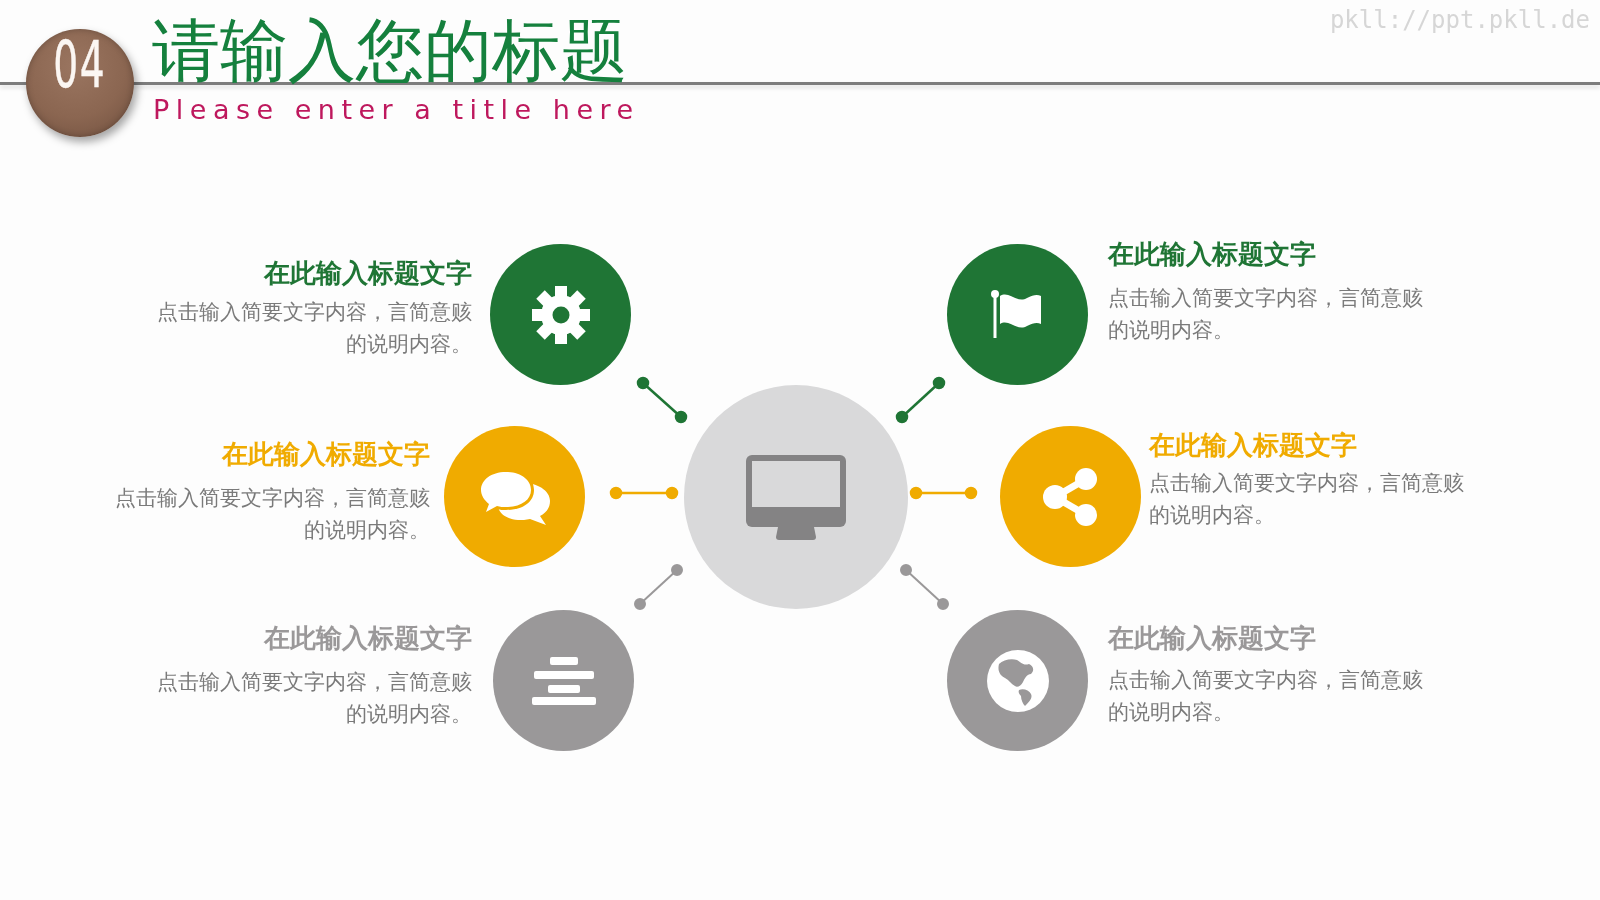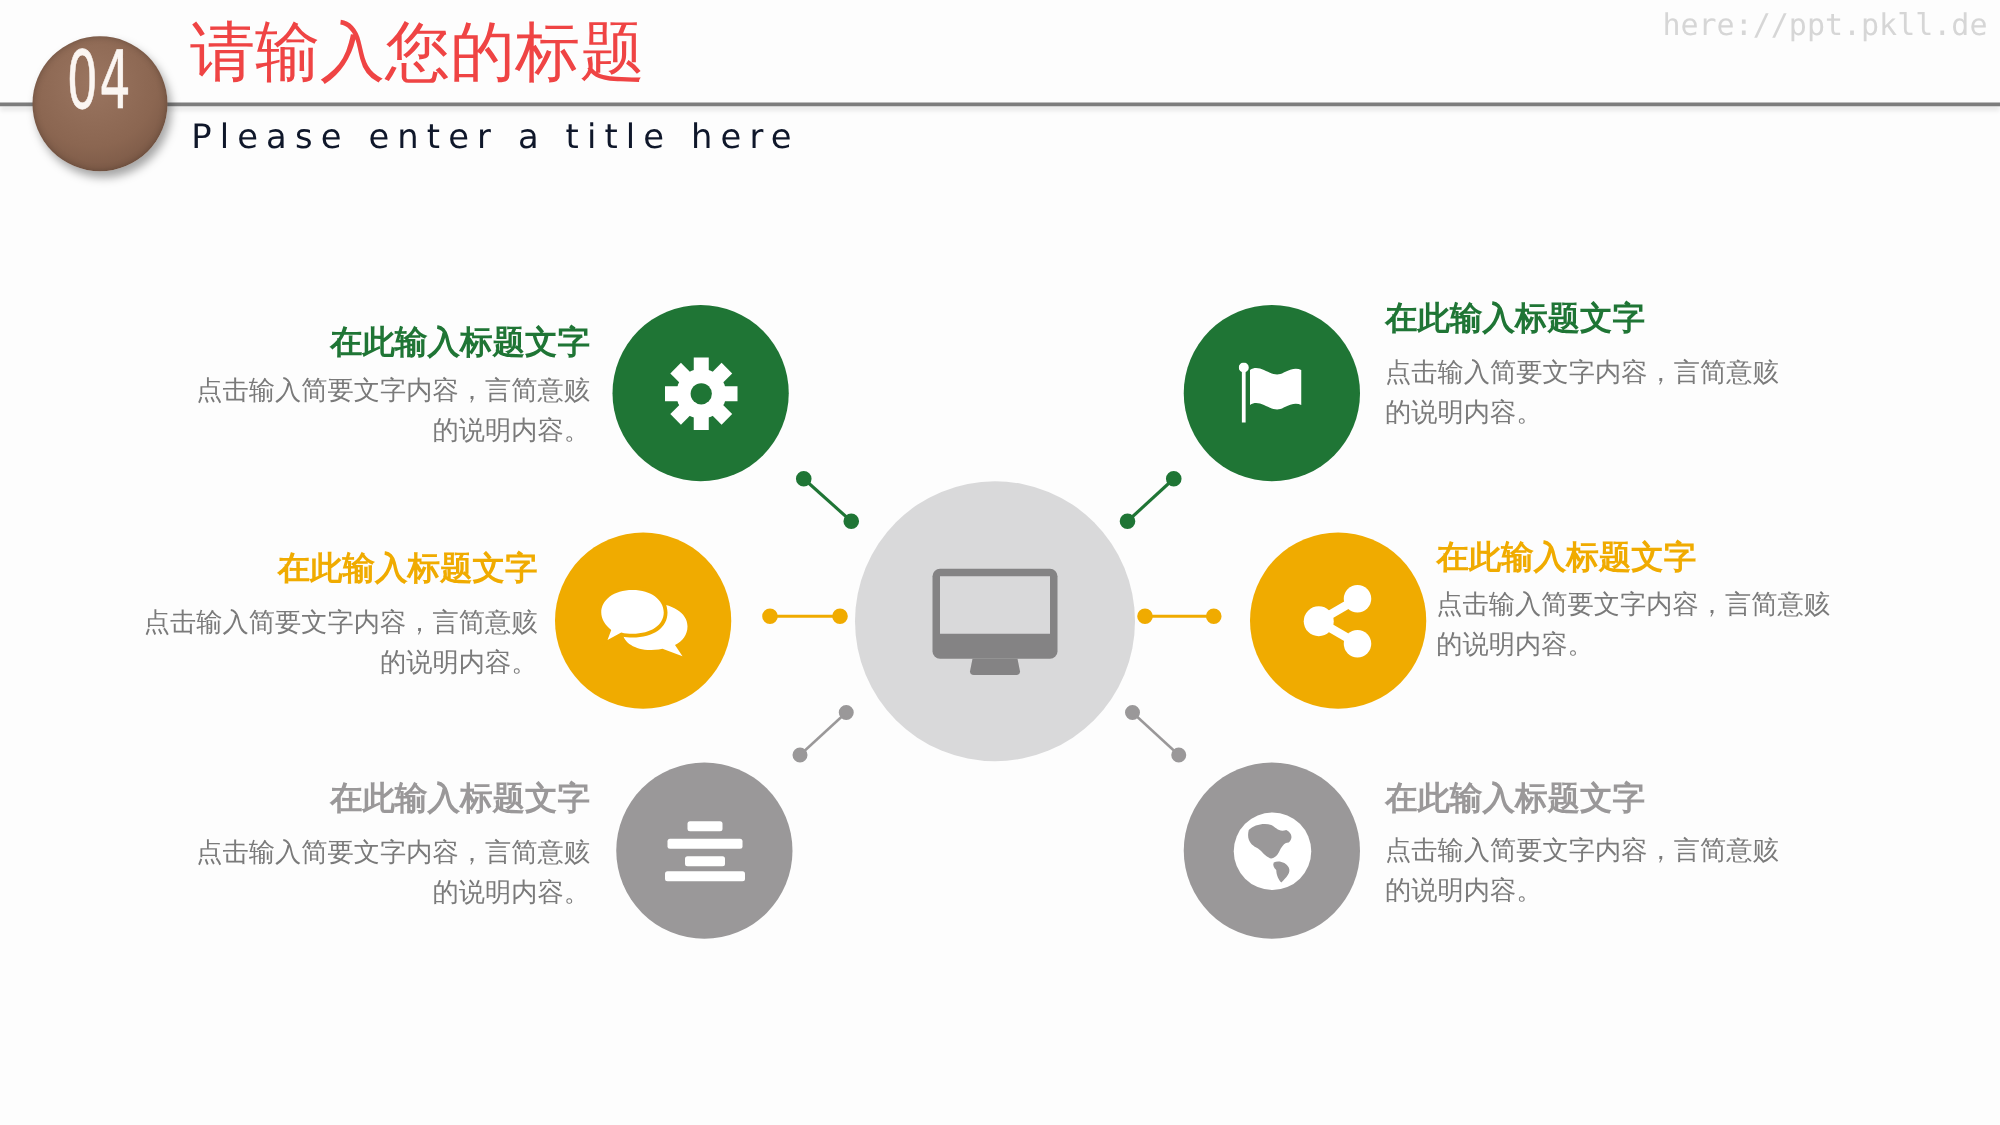--- a/index.html
+++ b/index.html
@@ -23,45 +23,45 @@
     box-shadow: 3px 5px 8px rgba(0,0,0,0.35), inset 0 0 6px rgba(0,0,0,0.25);
     display:flex; align-items:flex-start; justify-content:center;
   }
   .badge-num {
     font-family:"DejaVu Sans Condensed","DejaVu Sans", sans-serif;
     font-size:64px; color:#fbf6f2; transform:scaleX(0.68); letter-spacing:2px;
     font-weight:300; line-height:1; margin-top:4px;
     -webkit-text-stroke: 0.5px #fbf6f2;
   }
   .title-cn {
-    position:absolute; left:152px; top:14px; font-size:52px; color:#ef4444; line-height:1.1;
+    position:absolute; left:152px; top:14px; font-size:68px; color:#15803d; line-height:1.1;
   }
   .title-en {
-    position:absolute; left:153px; top:94px; font-size:27px; color:#0f172a; letter-spacing:6.5px;
+    position:absolute; left:153px; top:94px; font-size:27px; color:#be185d; letter-spacing:6.5px;
   }
 
   .circle {
     position:absolute; border-radius:50%;
     display:flex; align-items:center; justify-content:center;
   }
   .c-green { background:#1f7535; }
   .c-orange { background:#f0ab00; }
   .c-grey { background:#9a9899; }
   .c-center { background:#d9d9da; }
 
   .item-title { position:absolute; font-size:26px; font-weight:bold; white-space:nowrap; }
   .item-desc { position:absolute; font-size:21px; color:#7a7a7a; line-height:32px; width:340px; }
   .right-align { text-align:right; }
 
   svg.connectors { position:absolute; left:0; top:0; }
 </style>
 </head>
 <body>
 
-<div class="watermark">here://ppt.pkll.de</div>
+<div class="watermark">pkll://ppt.pkll.de</div>
 
 <div class="header-line"></div>
 <div class="badge">
   <span class="badge-num">04</span>
 </div>
 <div class="title-cn">请输入您的标题</div>
 <div class="title-en">Please enter a title here</div>
 
 <svg class="connectors" width="1600" height="900">
   <g stroke="#1f7535" fill="#1f7535" stroke-width="2.5">

